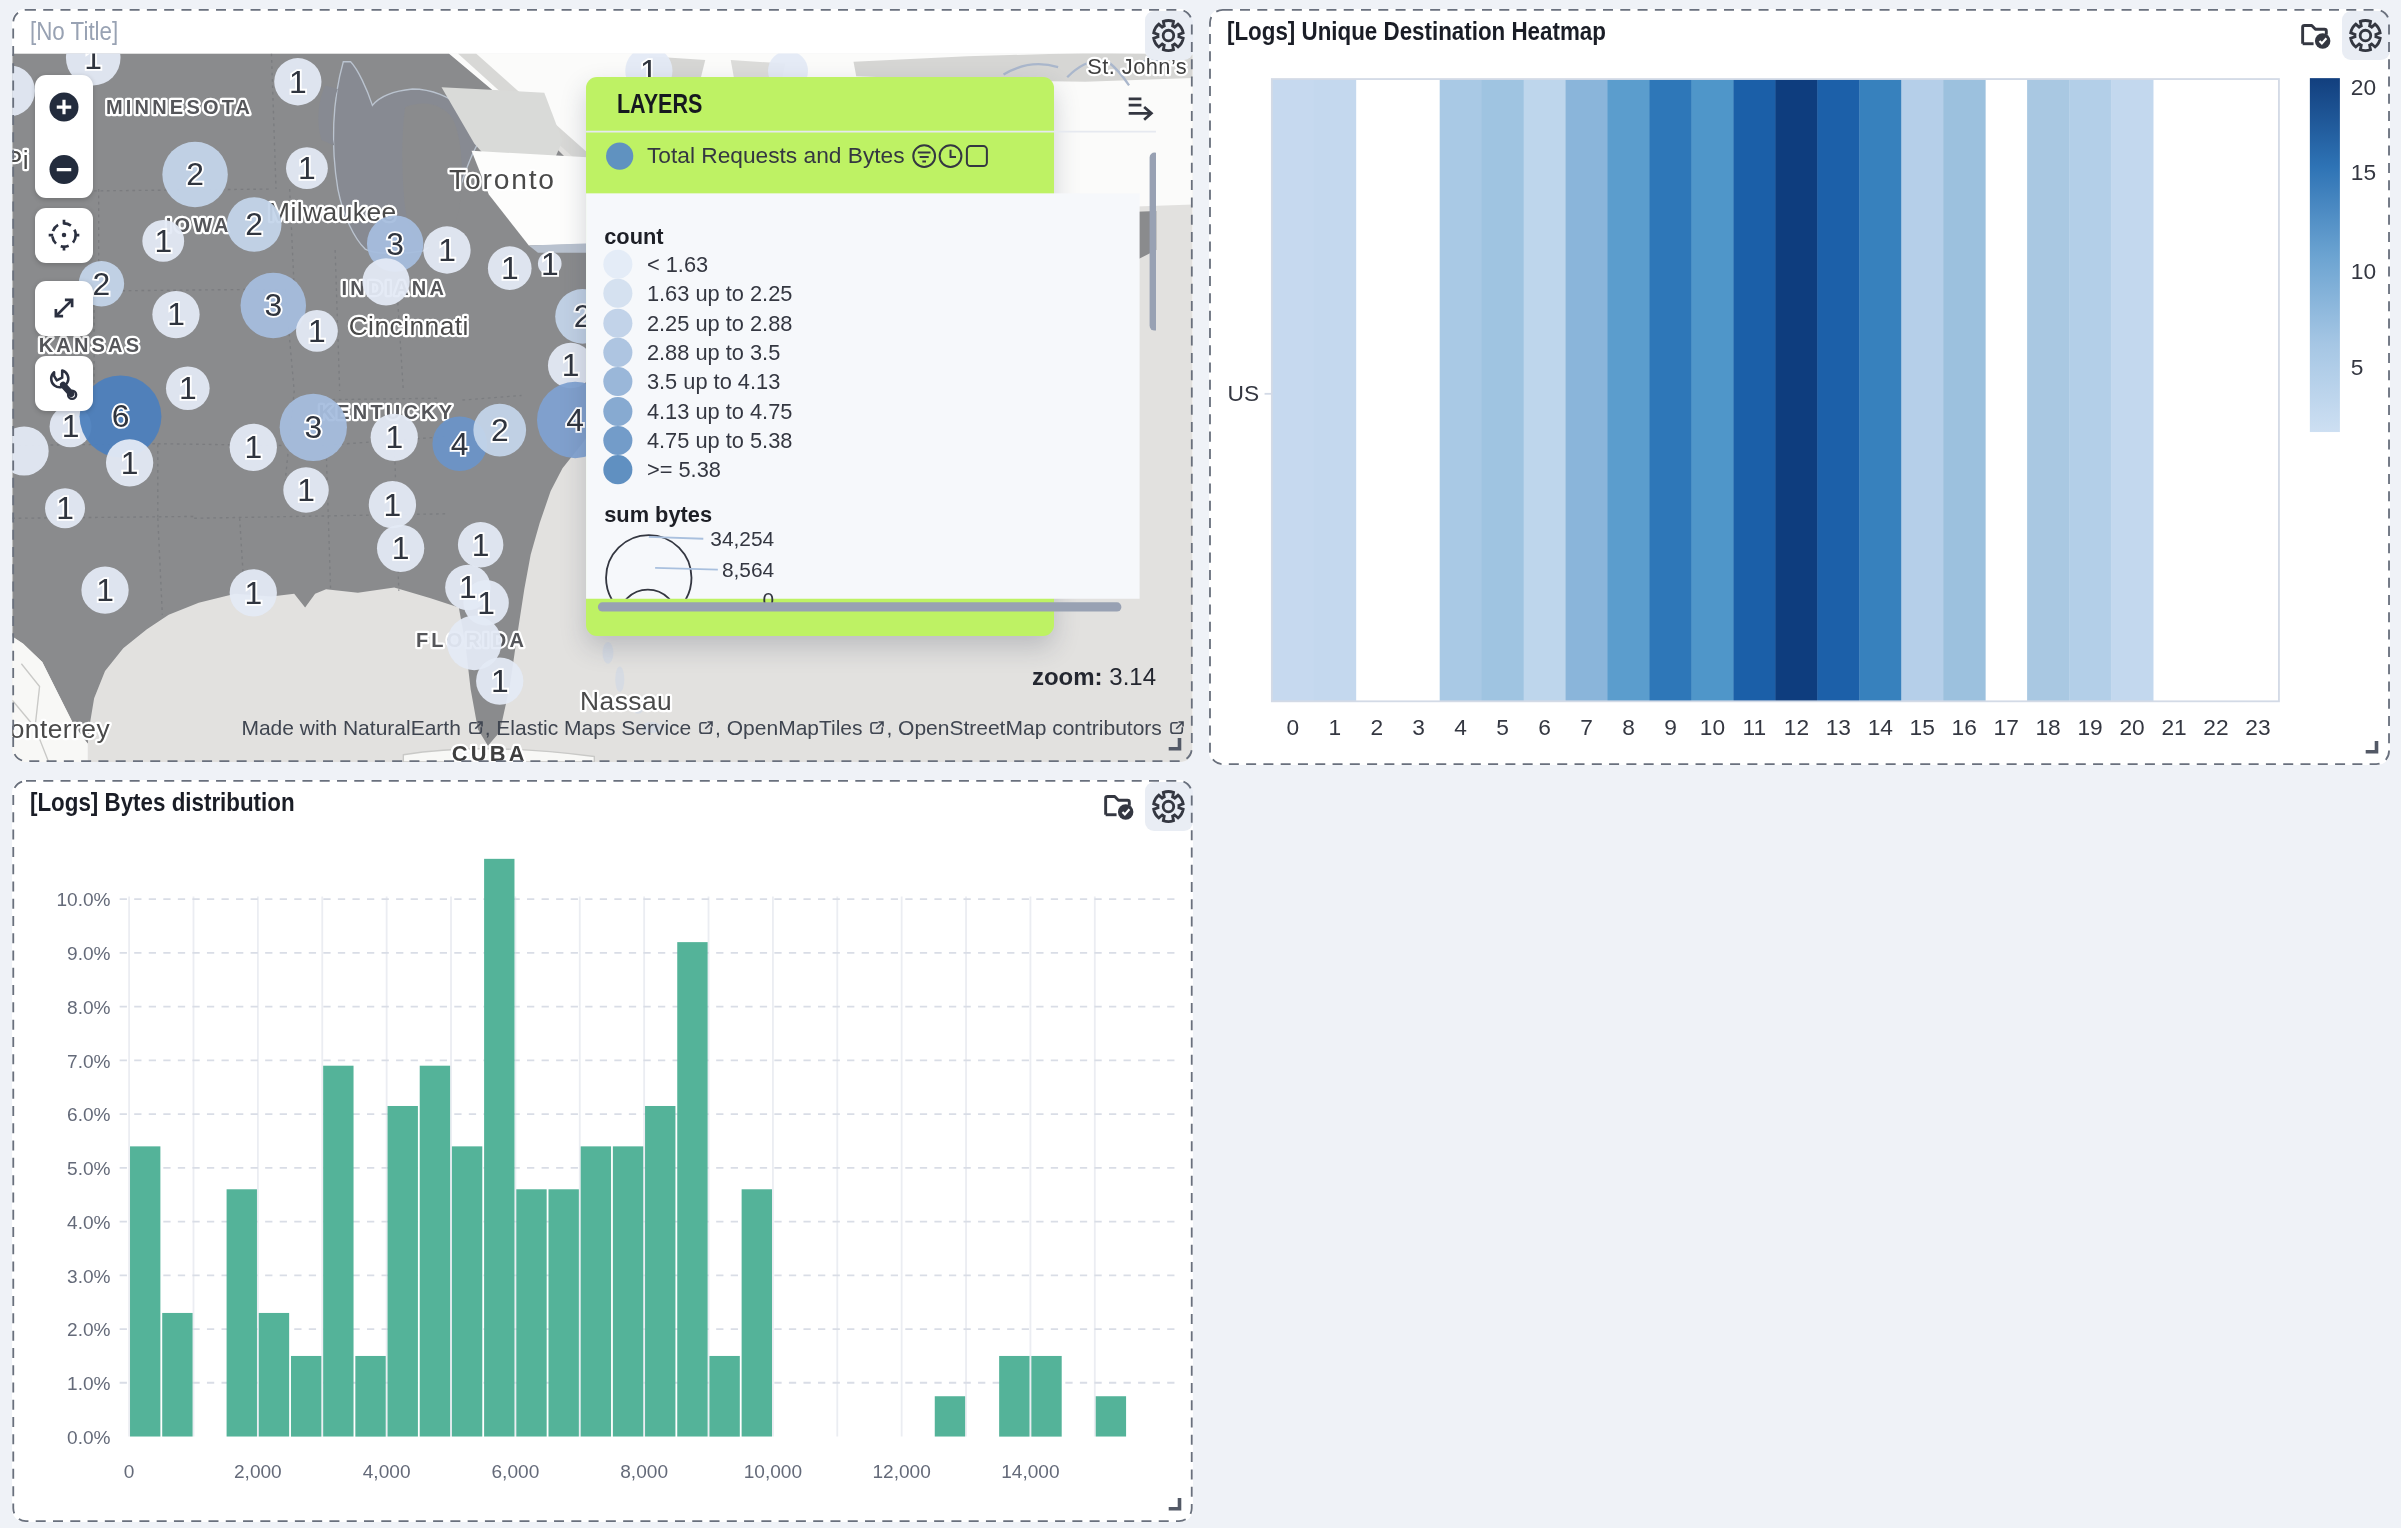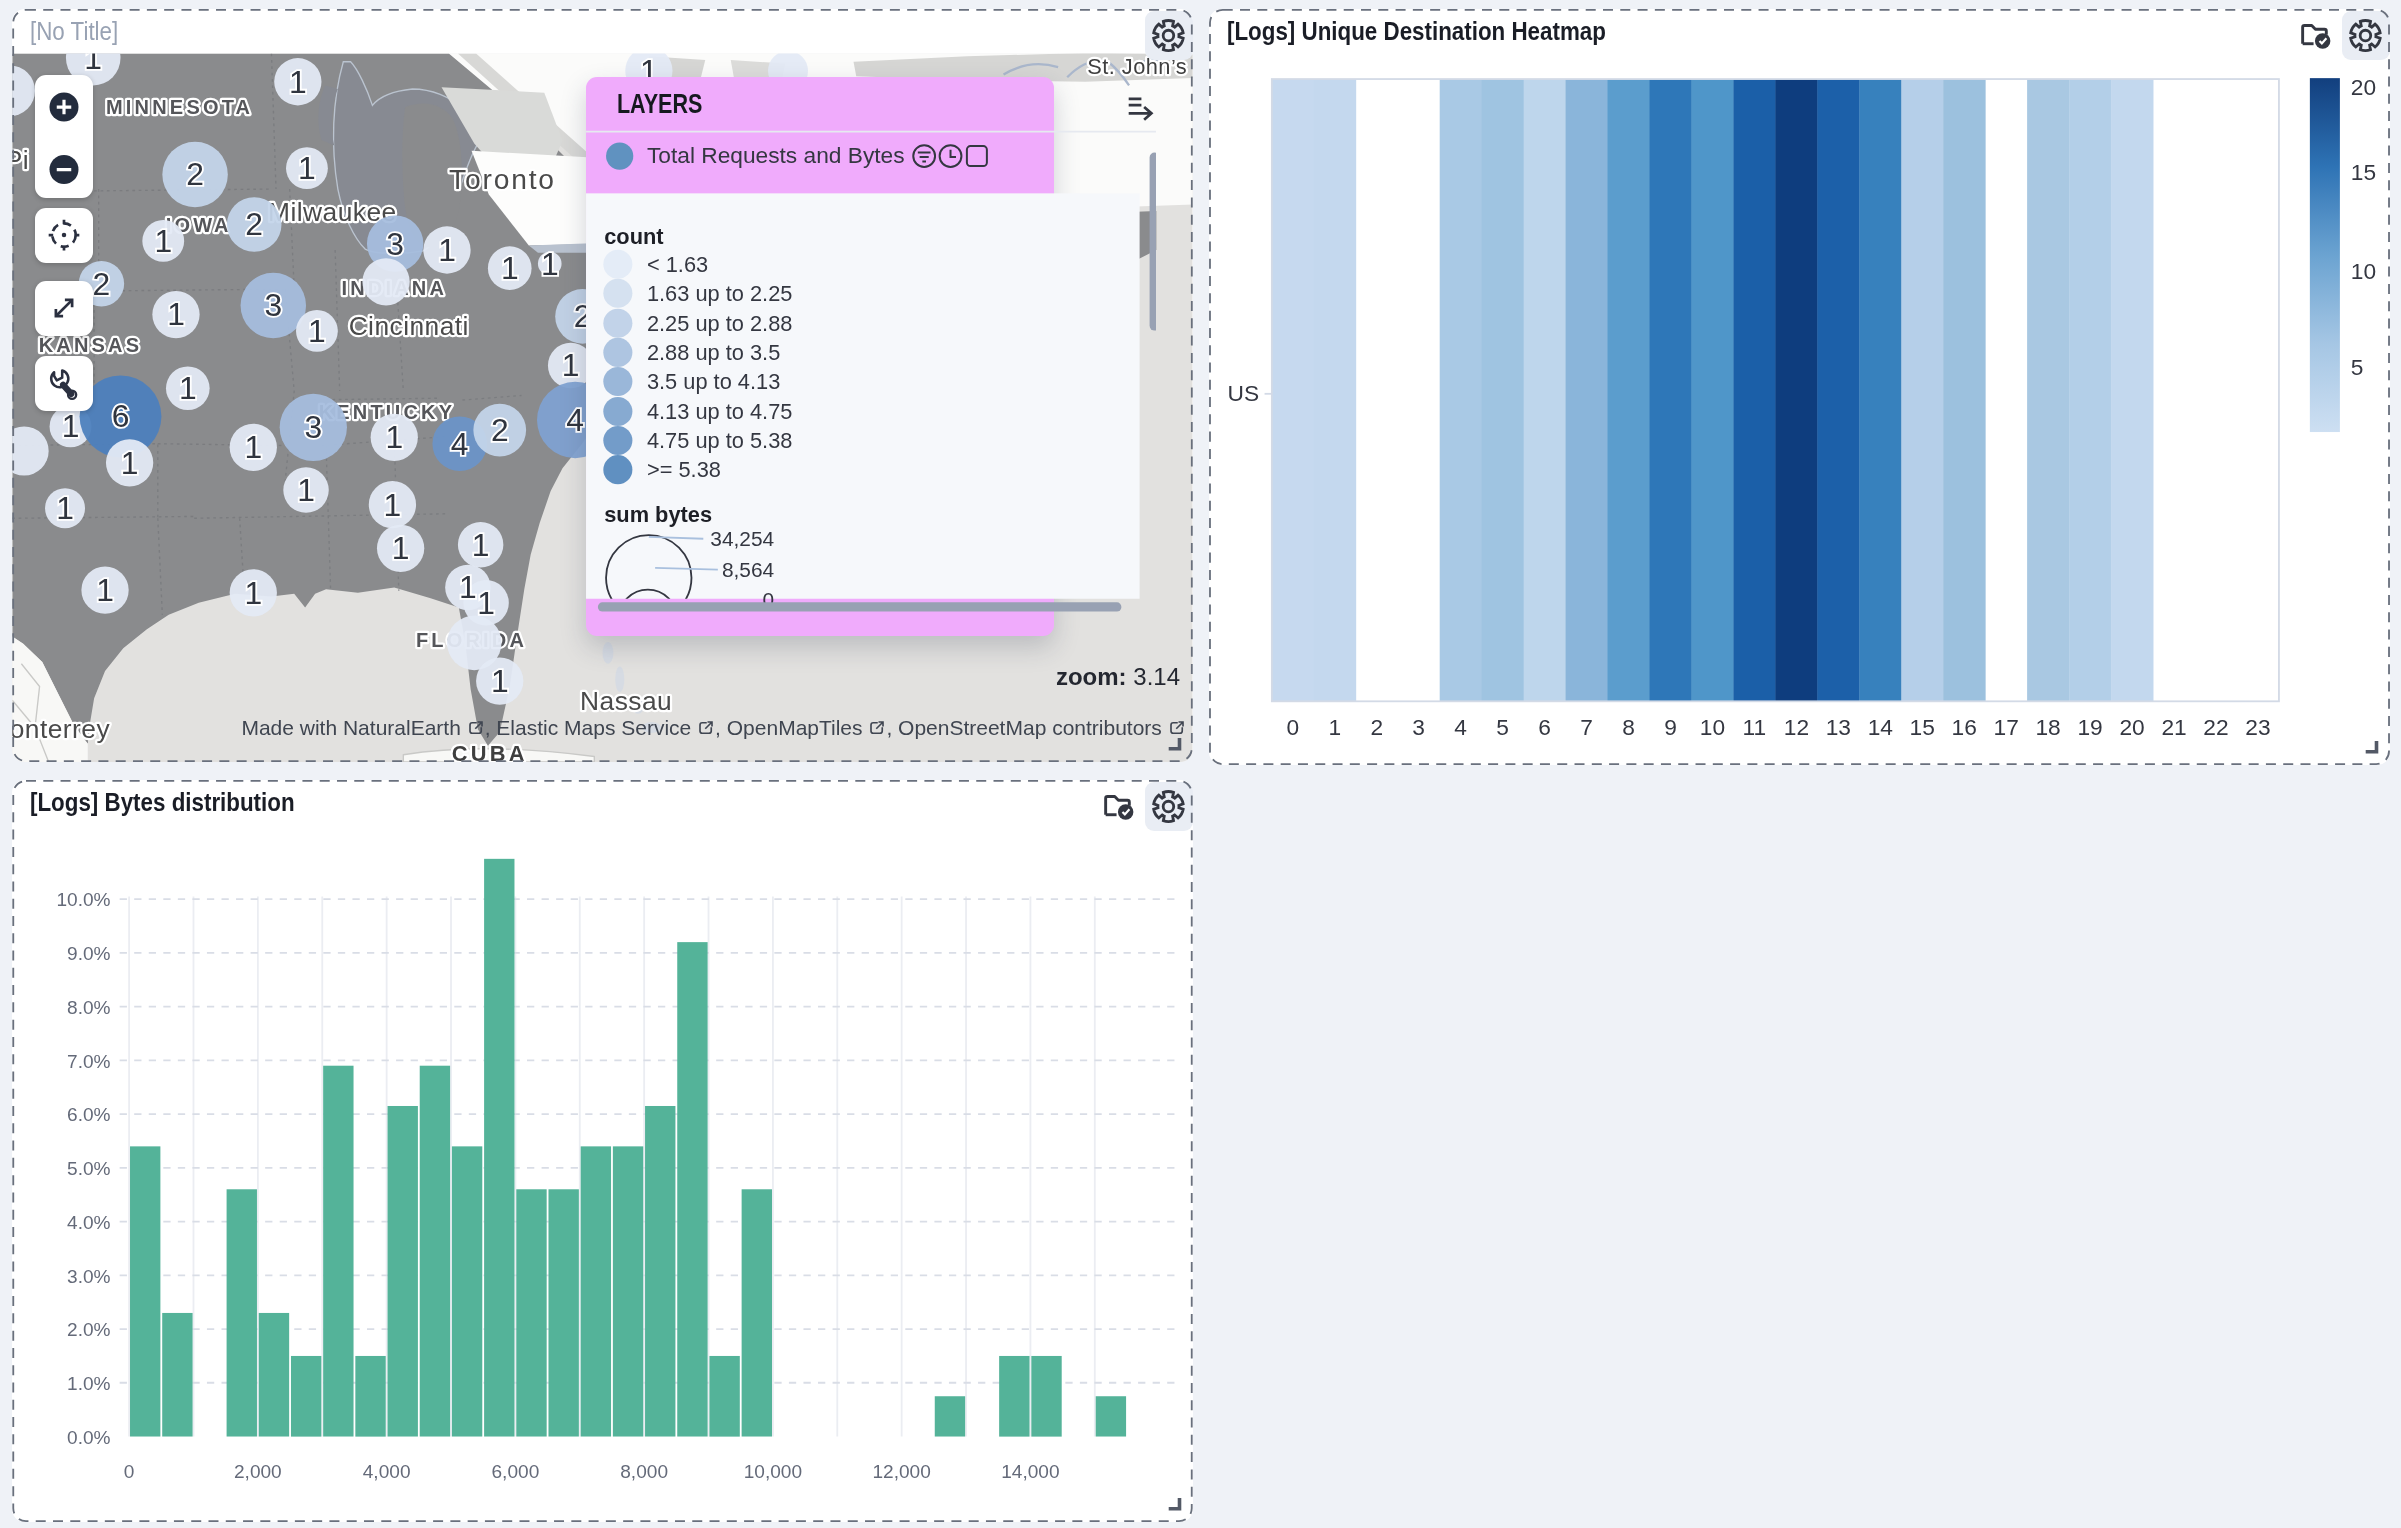--- a/index.html
+++ b/index.html
@@ -179,21 +179,21 @@
       </svg></div>
     <div style="position:absolute;left:23px;width:58px;background:#fff;border-radius:11px;box-shadow:0 1.8px 5.5px rgba(0,0,0,0.18);top:272px;height:55px;"><svg width="58" height="55" xmlns="http://www.w3.org/2000/svg" fill="none" viewBox="0 0 64 61">
         <path d="M24,38 L40,22" stroke="#2b3040" stroke-width="3"></path>
         <path d="M33,21 h8 v8 M31,39 h-8 v-8" stroke="#2b3040" stroke-width="3" fill="none"></path>
       </svg></div>
     <div style="position:absolute;left:23px;width:58px;background:#fff;border-radius:11px;box-shadow:0 1.8px 5.5px rgba(0,0,0,0.18);top:347px;height:55px;"><svg width="58" height="55" xmlns="http://www.w3.org/2000/svg" fill="none" viewBox="0 0 64 61">
         <path d="M21,18 a9.5,9.5 0 1 0 9,-2 l0,8 -6,3 -3,-5 Z" stroke="#2b3040" stroke-width="2.8" stroke-linejoin="round"></path>
         <path d="M31,32 l9,10" stroke="#2b3040" stroke-width="7" stroke-linecap="round"></path>
         <circle cx="41" cy="43" r="4.5" stroke="#2b3040" stroke-width="2.6"></circle>
       </svg></div>
-  <div style="position:absolute;left:574px;top:68px;width:468px;height:559px;background:#f0abfc;border-radius:11px;box-shadow:0 11px 25.5px rgba(50,60,80,0.22);"><svg width="570" height="559" viewBox="0 0 627 615" xmlns="http://www.w3.org/2000/svg" font-family="Liberation Sans, sans-serif">
+  <div style="position:absolute;left:574px;top:68px;width:468px;height:559px;background:#bef264;border-radius:11px;box-shadow:0 11px 25.5px rgba(50,60,80,0.22);"><svg width="570" height="559" viewBox="0 0 627 615" xmlns="http://www.w3.org/2000/svg" font-family="Liberation Sans, sans-serif">
         <text x="34" y="40" font-size="30" font-weight="700" fill="#16191f" textLength="94" lengthAdjust="spacingAndGlyphs">LAYERS</text>
         <line x1="0" y1="60" x2="627" y2="60" stroke="#e6e9f0" stroke-width="2"></line>
         <g stroke="#343741" stroke-width="3" fill="none">
           <path d="M597,24 h14 M597,31 h14"></path>
           <path d="M597,40 h24 M614,33 l8,7 -8,7"></path>
         </g>
         <circle cx="37" cy="87" r="15" fill="#6092c0"></circle>
         <text x="67" y="95" font-size="25" fill="#343741">Total Requests and Bytes</text>
         <g stroke="#343741" stroke-width="2.2" fill="none">
           <circle cx="372" cy="87" r="12"></circle>
@@ -231,21 +231,21 @@
         <g stroke="#a9c0de" stroke-width="2">
           <line x1="69" y1="506" x2="129" y2="508"></line>
           <line x1="76" y1="540" x2="145" y2="542"></line>
         </g>
         <text x="207" y="516" font-size="23" fill="#343741" text-anchor="end">34,254</text>
         <text x="207" y="550" font-size="23" fill="#343741" text-anchor="end">8,564</text>
         <text x="207" y="583" font-size="23" fill="#343741" text-anchor="end">0</text>
         <rect x="620" y="83" width="11" height="196" rx="5.5" fill="#98a1b3"></rect>
         <rect x="13" y="578" width="576" height="10" rx="5" fill="#98a1b3"></rect>
       </svg></div>
-  <div style="position:absolute;right:13px;bottom:71px;font-family:Liberation Sans, sans-serif;font-size:24px;color:#242730;"><b>zoom:</b> 3.14</div>
+  <div style="position:absolute;right:37px;bottom:71px;font-family:Liberation Sans, sans-serif;font-size:24px;color:#242730;"><b>zoom:</b> 3.14</div>
   <div style="position:absolute;right:7.3px;bottom:22px;text-align:left;font-family:Liberation Sans, sans-serif;font-size:21px;font-weight:500;color:#3f4550;white-space:nowrap;">Made with NaturalEarth&nbsp;<svg width="18" height="18" viewBox="0 0 24 24" style="vertical-align:-1.8px;" xmlns="http://www.w3.org/2000/svg">
         <g stroke="#404652" stroke-width="2.2" fill="none">
           <path d="M13,5 h-6 a3,3 0 0 0 -3,3 v8 a3,3 0 0 0 3,3 h9 a3,3 0 0 0 3,-3 v-5"></path>
           <path d="M11,13 L20,4 M14,4 h6 v6"></path>
         </g>
       </svg>, Elastic Maps Service&nbsp;<svg width="18" height="18" viewBox="0 0 24 24" style="vertical-align:-1.8px;" xmlns="http://www.w3.org/2000/svg">
         <g stroke="#404652" stroke-width="2.2" fill="none">
           <path d="M13,5 h-6 a3,3 0 0 0 -3,3 v8 a3,3 0 0 0 3,3 h9 a3,3 0 0 0 3,-3 v-5"></path>
           <path d="M11,13 L20,4 M14,4 h6 v6"></path>
         </g>

